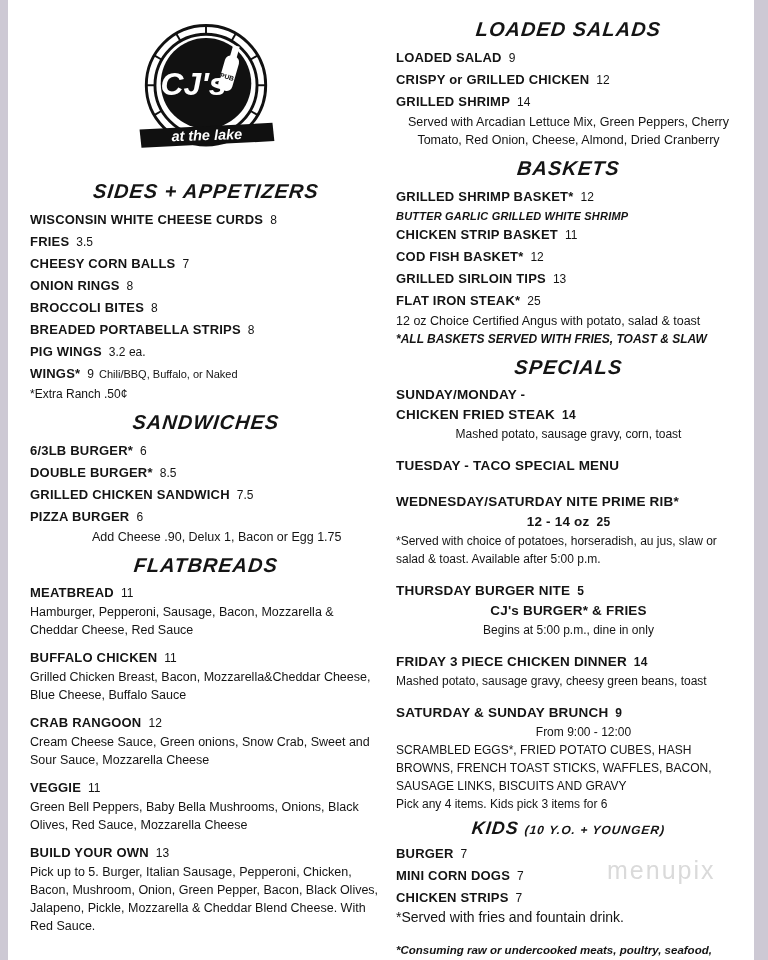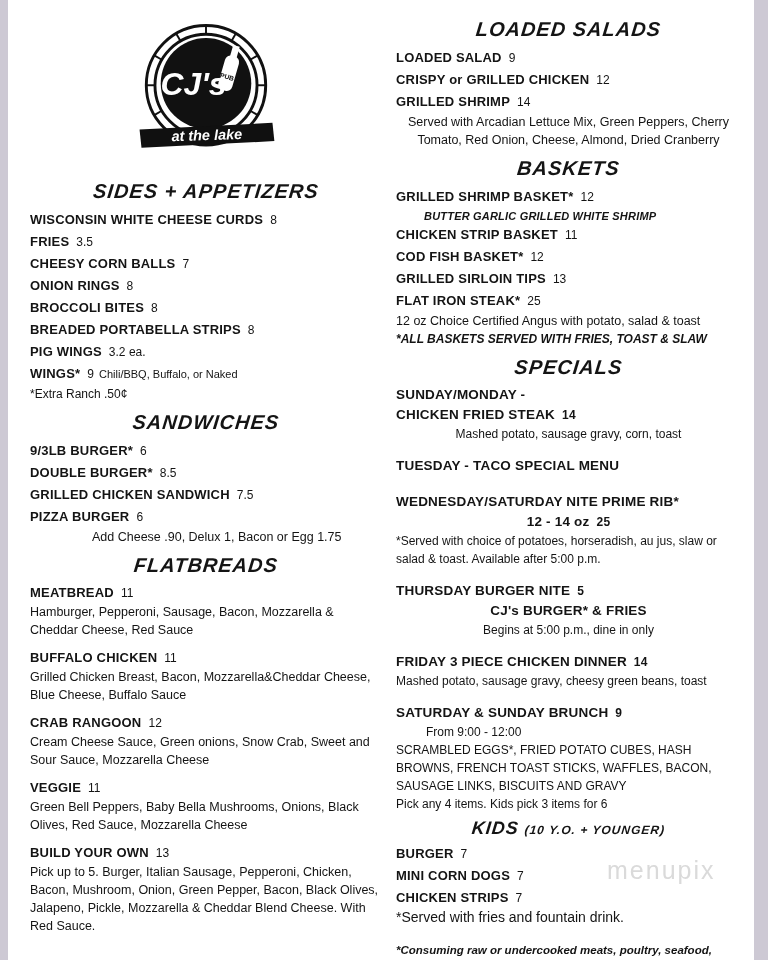--- a/index.html
+++ b/index.html
@@ -29,31 +29,31 @@
     margin:8px 0 6px;
   }
   .mt0 { margin-top:0; }
 
   .mi { font-size:13px; line-height:22px; white-space:nowrap; }
   .nm { font-weight:bold; letter-spacing:.2px;margin-top:8px; }
   .pr { font-size:12px; margin-left:7px; }
   .small-note { font-size:11px; margin-left:5px; }
 
   .footnote { font-size:12px; line-height:18px; margin-bottom:6px; }
-  .indent  { margin-left:30px; }
+  .indent  { margin-left:30px;text-align:center; }
   .indent2 { margin-left:62px; }
   .plain { font-size:12.5px; line-height:18px; }
 
   .fb { margin-bottom:9px; }
   .fb .mi { line-height:20px; }
   .desc { font-size:12.5px; line-height:18px; }
 
   .center { text-align:center; }
 
-  .sub-line { font-size:11px; line-height:16px; font-weight:bold; font-style:italic; margin-left:28px; letter-spacing:.2px; }
+  .sub-line { font-size:11px; line-height:16px; font-weight:bold; font-style:italic; letter-spacing:.2px; }
   .bk-foot { font-size:12px; line-height:18px; font-weight:bold; font-style:italic; margin-bottom:8px; }
 
   .sp { margin-bottom:13px; }
   .sp-day { font-size:13.5px; line-height:20px; font-weight:bold; letter-spacing:.2px; }
   .sp-desc { font-size:12px; line-height:18px; }
   .sp-gap { margin-bottom:16px; }
 
   .kids-h { font-size:18px; margin:4px 0 4px; }
   .kids-suffix { font-size:12px; }
   .kids-note { font-size:14px; line-height:16px; }
@@ -110,21 +110,21 @@
     <div class="mi"><span class="nm">CHEESY CORN BALLS</span><span class="pr">7</span></div>
     <div class="mi"><span class="nm">ONION RINGS</span><span class="pr">8</span></div>
     <div class="mi"><span class="nm">BROCCOLI BITES</span><span class="pr">8</span></div>
     <div class="mi"><span class="nm">BREADED PORTABELLA STRIPS</span><span class="pr">8</span></div>
     <div class="mi"><span class="nm">PIG WINGS</span><span class="pr">3.2 ea.</span></div>
     <div class="mi"><span class="nm">WINGS*</span><span class="pr">9</span><span class="small-note">Chili/BBQ, Buffalo, or Naked</span></div>
     <div class="footnote">*Extra Ranch .50¢</div>
 
     <h2 class="script">SANDWICHES</h2>
 
-    <div class="mi"><span class="nm">9/3LB BURGER*</span><span class="pr">6</span></div>
+    <div class="mi"><span class="nm">6/3LB BURGER*</span><span class="pr">6</span></div>
     <div class="mi"><span class="nm">DOUBLE BURGER*</span><span class="pr">8.5</span></div>
     <div class="mi"><span class="nm">GRILLED CHICKEN SANDWICH</span><span class="pr">7.5</span></div>
     <div class="mi"><span class="nm">PIZZA BURGER</span><span class="pr">6</span></div>
     <div class="plain indent2 footnote">Add Cheese .90, Delux 1, Bacon or Egg 1.75</div>
 
     <h2 class="script">FLATBREADS</h2>
 
     <div class="fb">
       <div class="mi"><span class="nm">MEATBREAD</span><span class="pr">11</span></div>
       <div class="desc">Hamburger, Pepperoni, Sausage, Bacon, Mozzarella &amp; Cheddar Cheese, Red Sauce</div>

